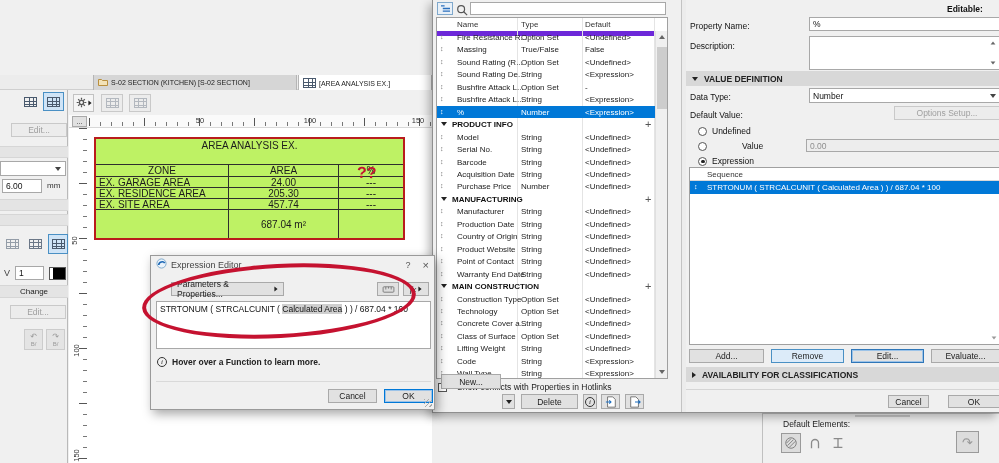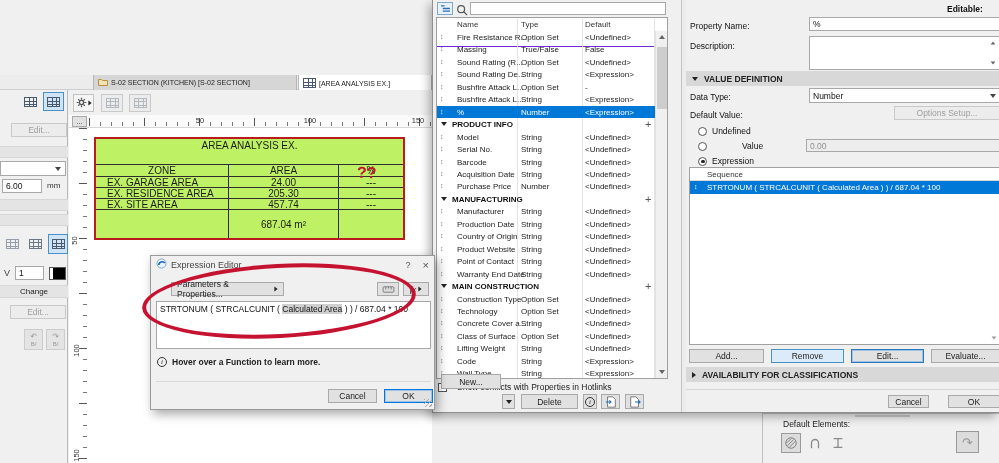--- a/index.html
+++ b/index.html
@@ -63,30 +63,30 @@
   .vlabel{position:absolute;left:1px;font-size:7.5px;color:#333;transform:rotate(-90deg);transform-origin:center;}
 
   
   .atable{position:absolute;left:25px;top:9px;width:311px;border:2px solid #b91c1c;background:#bef264;
           font-size:10px;color:#1c1c1c;}
   .atr{display:flex;border-top:1px solid #2e2e2e;}
   .atr:first-child{border-top:none;}
   .atc{border-left:1px solid #2e2e2e;display:flex;align-items:center;justify-content:center;overflow:hidden;white-space:nowrap;}
   .atc:first-child{border-left:none;}
   .c1{width:132px;} .c2{width:110px;} .c3{flex:1;}
-  .atc.zl{justify-content:flex-start;padding-left:11px;}
+  .atc.zl{justify-content:flex-start;padding-left:3px;}
   .annot-q{position:absolute;left:288px;top:36px;font-size:16px;font-weight:bold;color:#c51230;transform:rotate(2deg);}
 
   
   .pm{left:432px;top:0;width:567px;height:413px;background:#f0f0f0;border-left:1px solid #8f8f8f;
       border-bottom:1px solid #8f8f8f;box-shadow:-3px 4px 9px rgba(0,0,0,.30);z-index:20;overflow:hidden;}
   .pm-search-ico{position:absolute;left:4px;top:2px;width:16px;height:13px;background:#e8f0f8;border:1px solid #7fa8cc;
       display:flex;align-items:center;justify-content:center;}
   .pm-list{position:absolute;left:3px;top:17px;width:232px;height:362px;background:#fff;border:1px solid #a0a0a0;overflow:hidden;}
-  .pm-head{position:relative;height:29px;border-bottom:1px solid #6d28d9;font-size:8px;color:#333;}
+  .pm-head{position:relative;height:18px;border-bottom:5px solid #6d28d9;font-size:8px;color:#333;}
   .pm-head span{position:absolute;top:2px;}
   .pm-colsep{position:absolute;top:0;bottom:0;width:1px;background:#e4e4e4;}
   .pm-rows{position:absolute;left:0;top:13px;right:12px;bottom:0;}
   .pm-row{position:relative;height:12.46px;font-size:8px;color:#222;white-space:nowrap;}
   .pm-row span{position:absolute;top:2px;}
   .pm-sort{left:3px;color:#777;font-size:7px;top:2px;}
   .pm-nm{left:20px;} .pm-ty{left:84px;} .pm-df{left:148px;}
   .pm-row.sel{background:#0078d7;color:#fff;}
   .pm-row.sel .pm-sort{color:#fff;}
   .pm-grp{position:relative;height:12.46px;font-size:8px;font-weight:bold;color:#111;}

